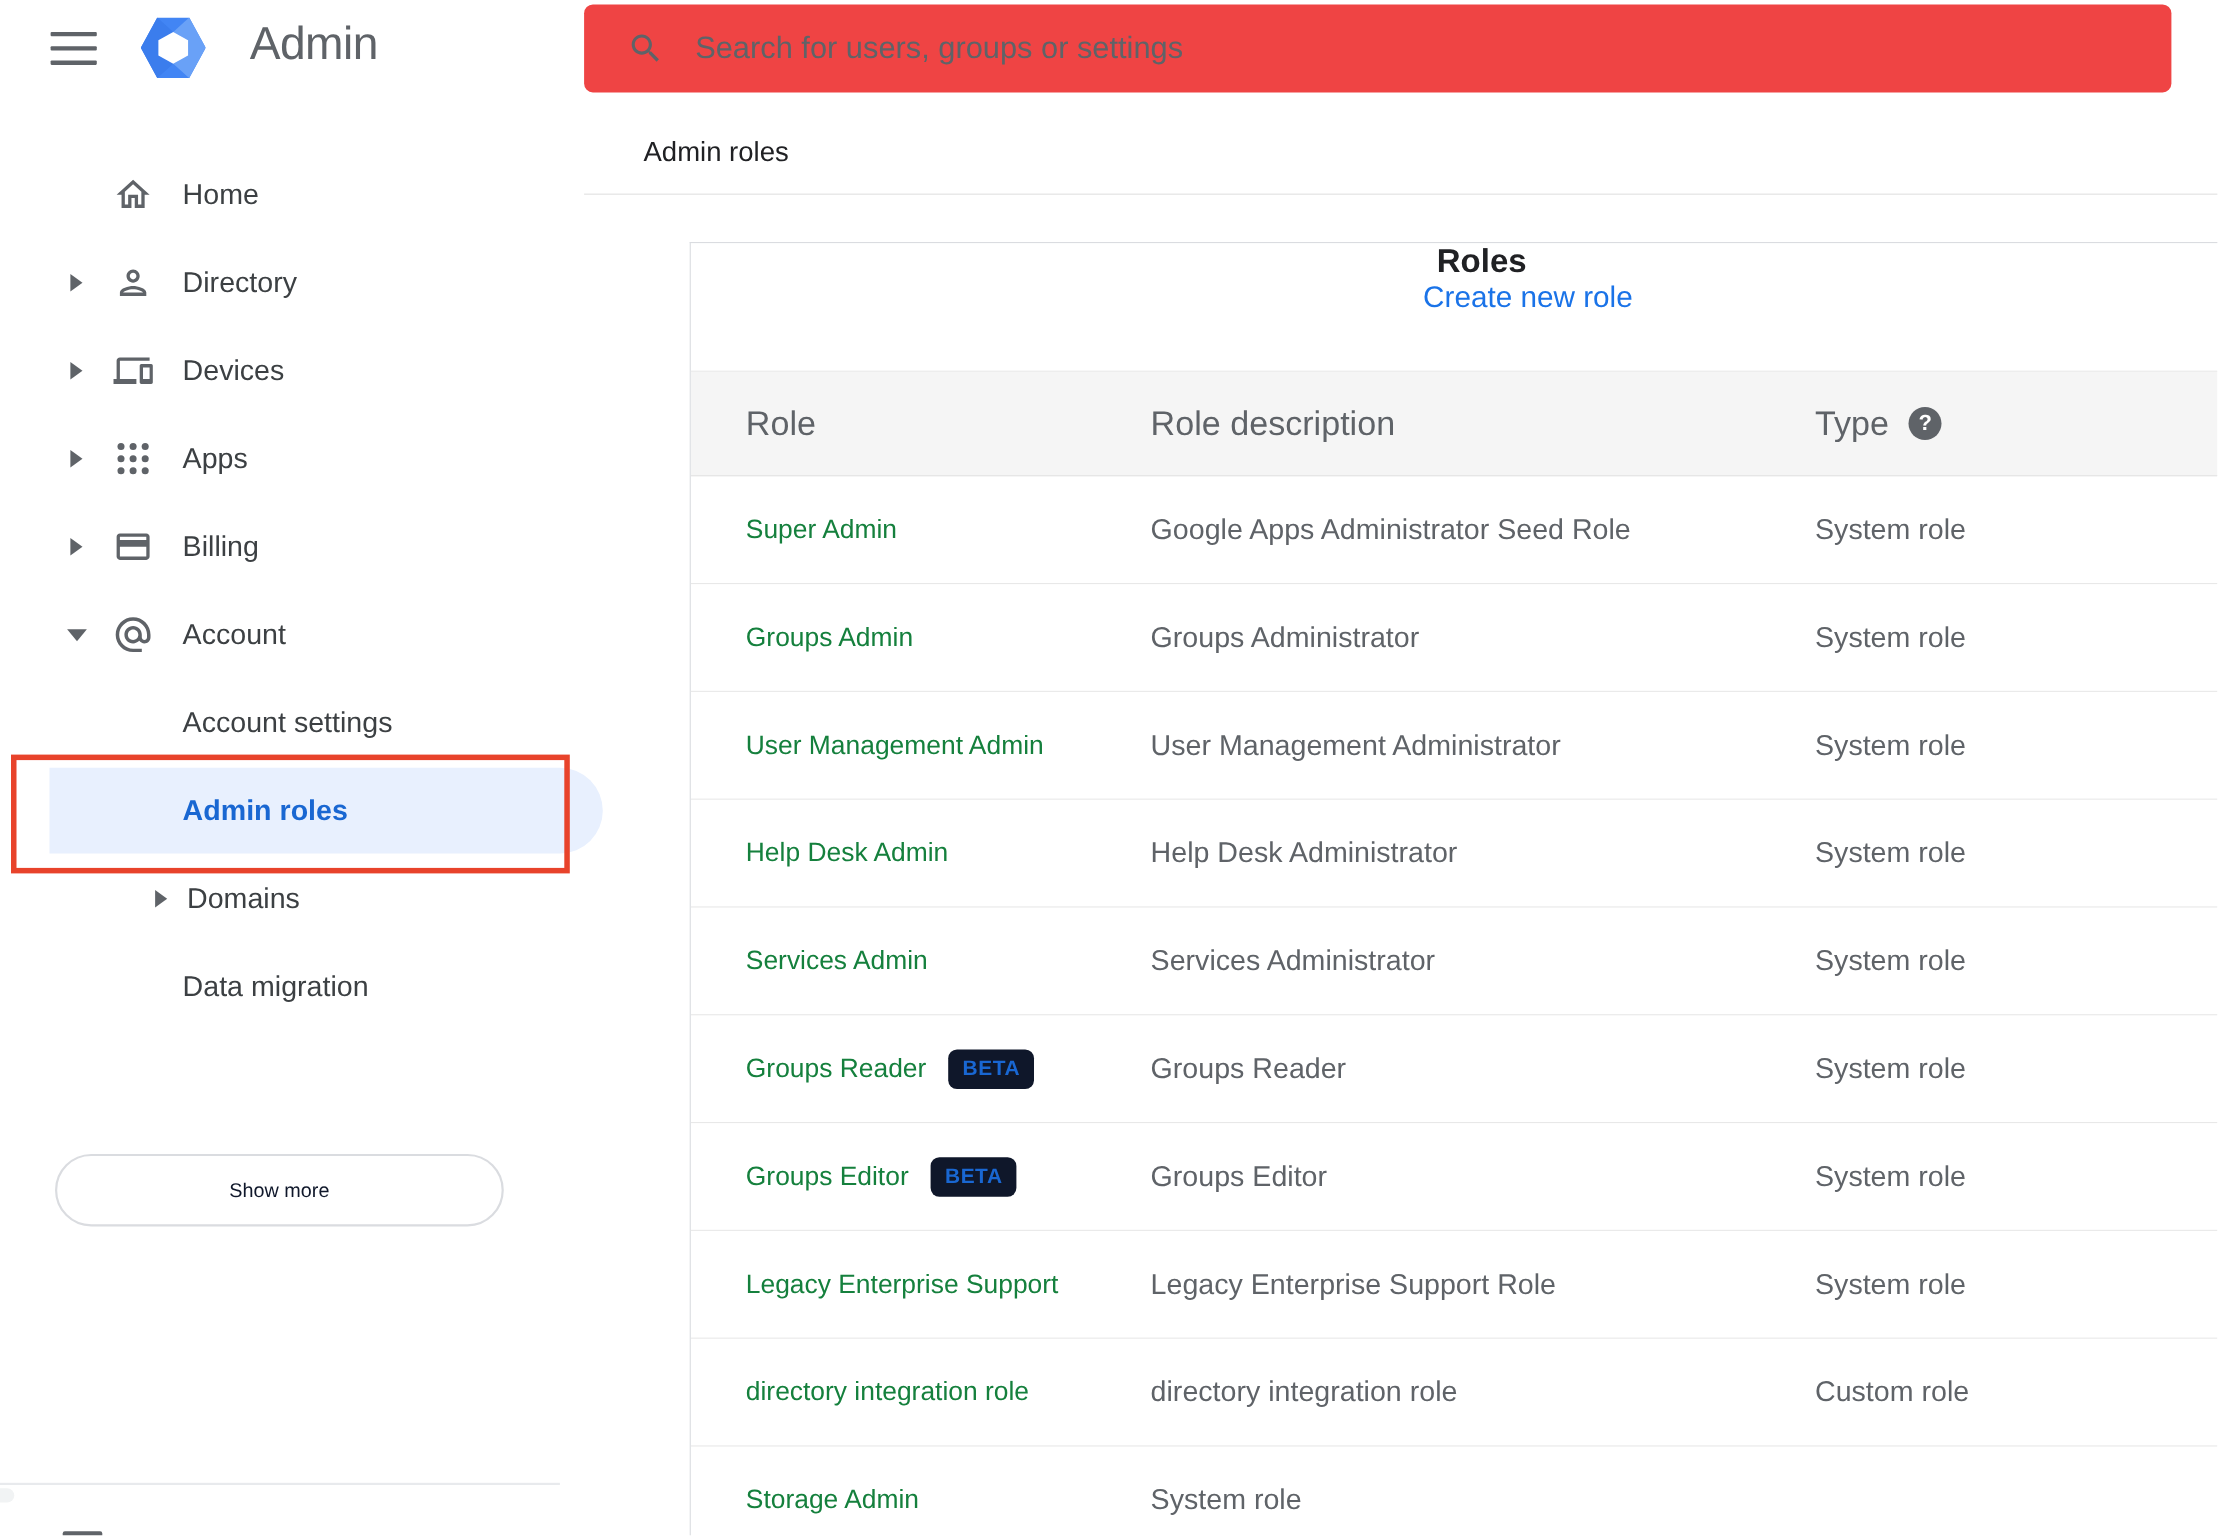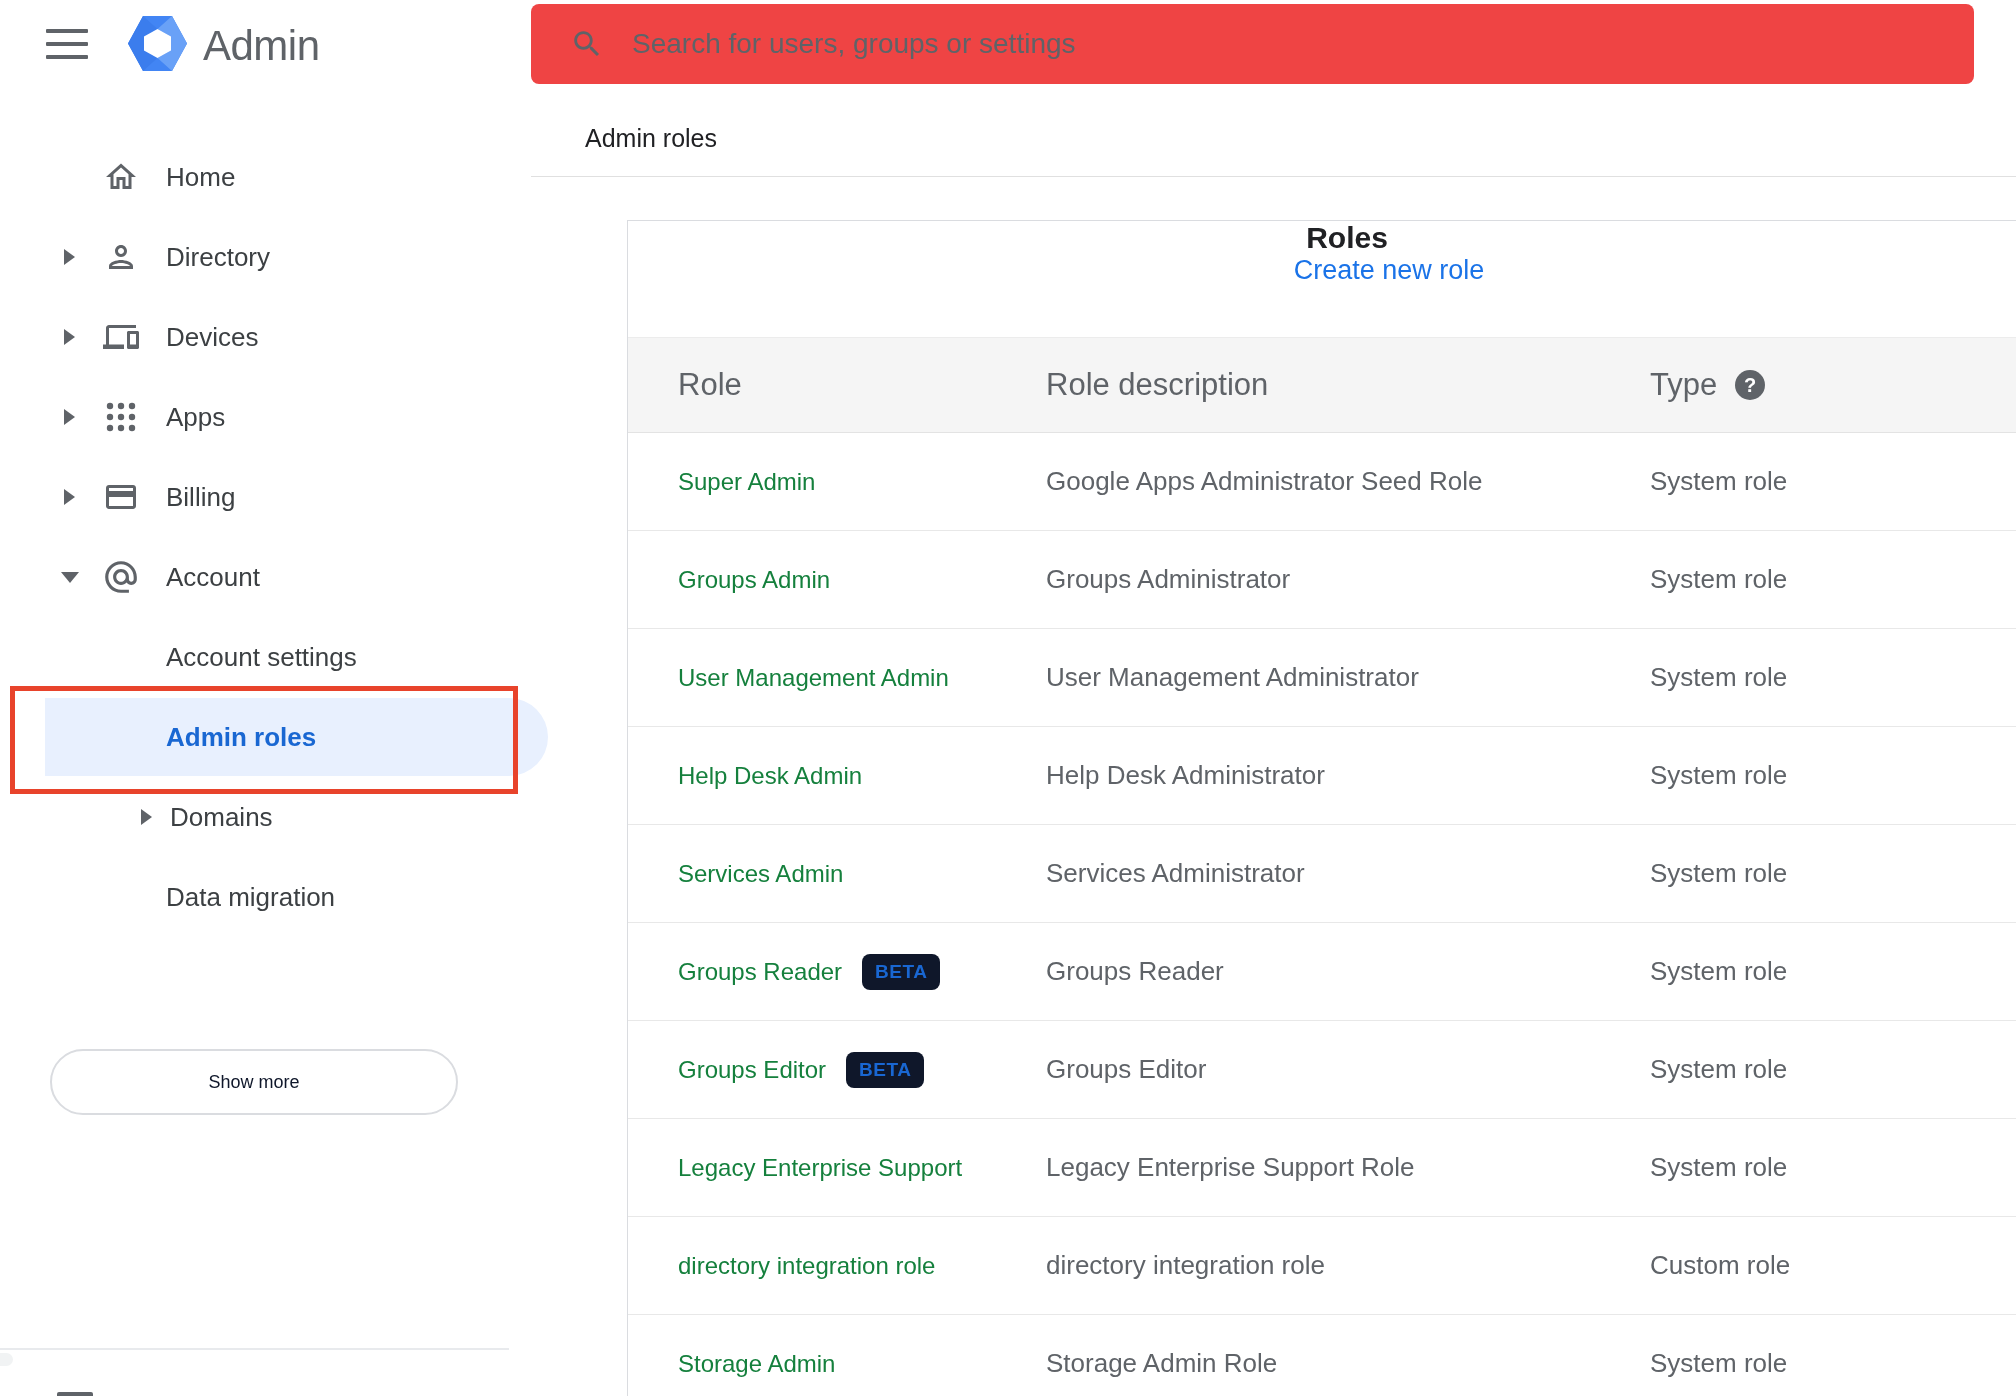--- a/index.html
+++ b/index.html
@@ -6,21 +6,21 @@
   html,body { width:2016px; height:1396px; overflow:hidden; background:#fff;
     font-family:"Liberation Sans","DejaVu Sans",sans-serif; }
   .stage { position:relative; width:2016px; height:1396px; }
 
   
   .sidebar { position:absolute; left:0; top:0; width:531px; height:100%; background:#fff; }
   .side-header { position:absolute; left:0; top:0; width:531px; height:92px; }
   .hamburger { position:absolute; left:46px; top:29px; width:42px; height:30px; cursor:pointer;
     display:flex; flex-direction:column; justify-content:space-between; background:none; border:none; }
   .hamburger span { display:block; width:42px; height:4px; background:#5f6368; border-radius:1px; }
-  .logo { position:absolute; left:128px; top:16px; display:flex; align-items:center; cursor:pointer; }
+  .logo { position:absolute; left:128px; top:16px; display:flex; cursor:pointer;gap:24px; }
   .logo-text { margin-left:16px; font-size:42px; color:#5f6368; letter-spacing:-0.5px; }
 
   .nav { position:absolute; left:0; top:137px; width:531px;margin-left:45px; }
   .nav-row { position:relative; height:80px; cursor:pointer; }
   .tri-right { position:absolute; left:19px; top:50%; margin-top:-8px; width:0; height:0;
     border-top:8px solid transparent; border-bottom:8px solid transparent; border-left:11px solid #5f6368; }
   .tri-right.domains { left:96px; }
   .tri-down { position:absolute; left:16px; top:50%; margin-top:-5px; width:0; height:0;
     border-left:9px solid transparent; border-right:9px solid transparent; border-top:11px solid #5f6368; }
   .nav-icon { position:absolute; left:57px; top:50%; margin-top:-19px; width:38px; height:38px;
@@ -304,19 +304,18 @@
             <a class="role-link">directory integration role</a>
           </div>
         <div class="c2 desc">directory integration role</div>
         <div class="c3 rtype">Custom role</div>
       </div>
 
       <div class="trow">
         <div class="c1 role-cell">
             <a class="role-link">Storage Admin</a>
           </div>
-        <div class="c2 desc">Storage Admin Role</div>
         <div class="c3 rtype">System role</div>
       </div>
 
     </div>
   </div>
 </div>
 
 </body></html>

